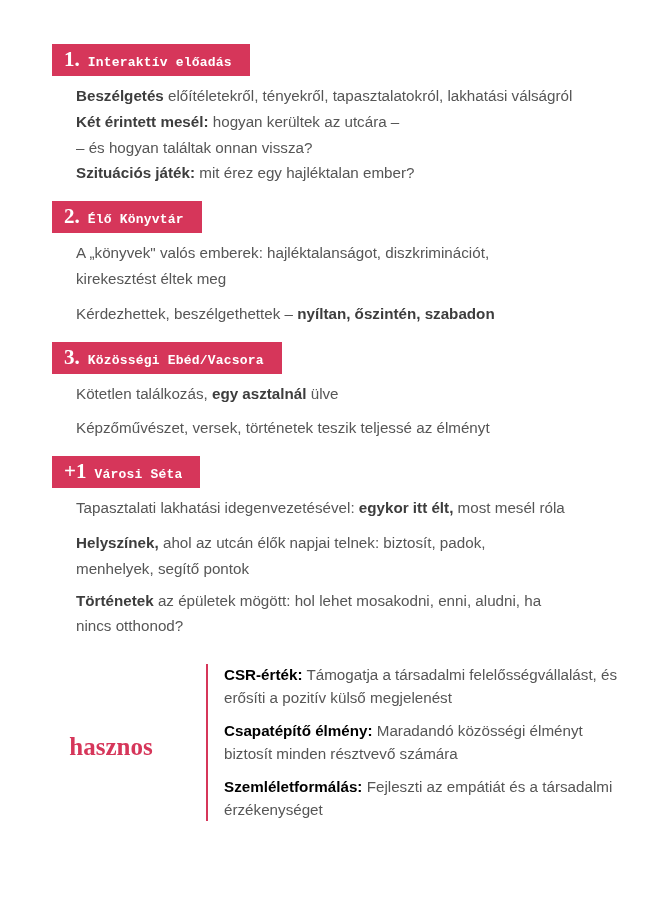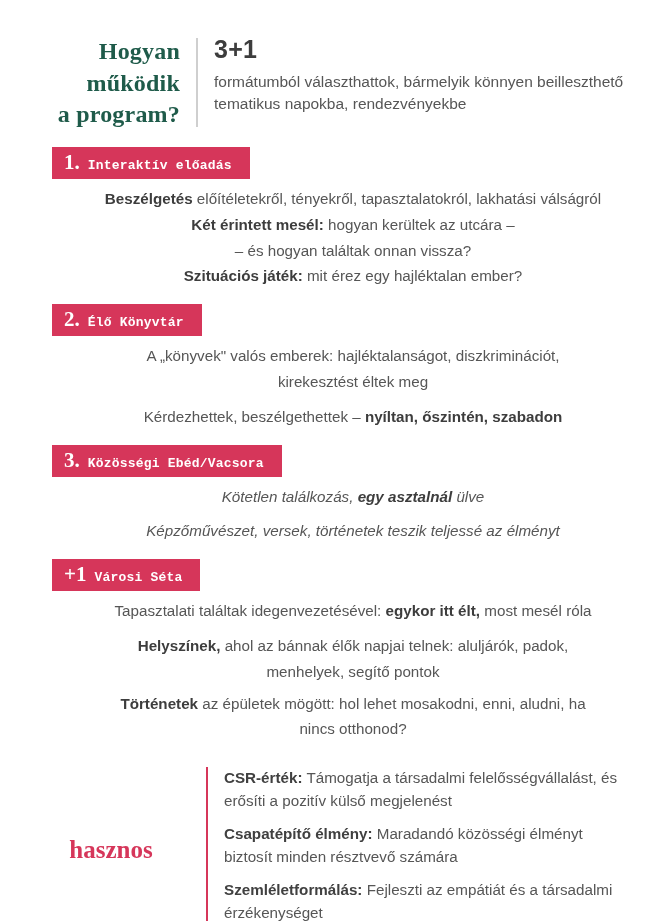--- a/index.html
+++ b/index.html
@@ -93,22 +93,22 @@
     letter-spacing: .2px;
   }
 
   .section-body {
     margin-left: 46px;
     margin-top: 9px;
     font-size: 15.2px;
     line-height: 1.5;
     color: #565656;
   }
-  .section-body p { margin: 0 0 3px 0; text-align: center; }
-  .section-body.spaced p { margin-bottom: 12px; font-style: italic; }
+  .section-body p { margin: 0 0 3px 0; }
+  .section-body.spaced p { margin-bottom: 12px; }
   .section-body b { color: #3d3d3d; font-weight: bold; }
 
   
   .why {
     display: flex;
     align-items: flex-start;
     margin-top: 26px;
   }
   .why-left {
     width: 176px;
@@ -127,40 +127,28 @@
     align-self: stretch;
   }
   .why-right {
     padding-left: 16px;
     flex: 1;
     font-size: 15.2px;
     line-height: 1.48;
     color: #565656;
   }
   .why-item { margin-bottom: 11px; }
-  .why-item b { color: #404040; font-weight: bold; }
+  .why-item b { color: #000000; font-weight: bold; }
   .why-item:last-child { margin-bottom: 0; }
 </style>
 </head>
 <body>
 
 <div class="page">
 
-  <div class="header">
-    <div class="header-left">
-      <div>Hogyan</div>
-      <div>működik</div>
-      <div>a program?</div>
-    </div>
-    <div class="header-divider"></div>
-    <div class="header-right">
-      <div class="header-num">3+1</div>
-      <div class="header-text">formátumból választhattok, bármelyik könnyen beilleszthető tematikus napokba, rendezvényekbe</div>
-    </div>
-  </div>
 
   <div class="section">
     <div class="banner">
       <span class="banner-num">1.</span>
       <span class="banner-title">Interaktív előadás</span>
     </div>
     <div class="section-body">
       <p><b>Beszélgetés</b><span> előítéletekről, tényekről, tapasztalatokról, lakhatási válságról</span></p>
       <p><b>Két érintett mesél:</b><span> hogyan kerültek az utcára –</span></p>
       <p><span>– és hogyan találtak onnan vissza?</span></p>
@@ -190,22 +178,22 @@
       <p><span>Képzőművészet, versek, történetek teszik teljessé az élményt</span></p>
     </div>
   </div>
 
   <div class="section">
     <div class="banner">
       <span class="banner-num">+1</span>
       <span class="banner-title">Városi Séta</span>
     </div>
     <div class="section-body">
-      <p style="margin-bottom:12px;"><span>Tapasztalati találtak idegenvezetésével: </span><b>egykor itt élt,</b><span> most mesél róla</span></p>
-      <p><b>Helyszínek,</b><span> ahol az bánnak élők napjai telnek: aluljárók, padok,</span></p>
+      <p style="margin-bottom:12px;"><span>Tapasztalati lakhatási idegenvezetésével: </span><b>egykor itt élt,</b><span> most mesél róla</span></p>
+      <p><b>Helyszínek,</b><span> ahol az utcán élők napjai telnek: biztosít, padok,</span></p>
       <p style="margin-bottom:9px;"><span>menhelyek, segítő pontok</span></p>
       <p><b>Történetek</b><span> az épületek mögött: hol lehet mosakodni, enni, aludni, ha</span></p>
       <p><span>nincs otthonod?</span></p>
     </div>
   </div>
 
   <div class="why">
     <div class="why-left">
       <div>hasznos</div>
 

